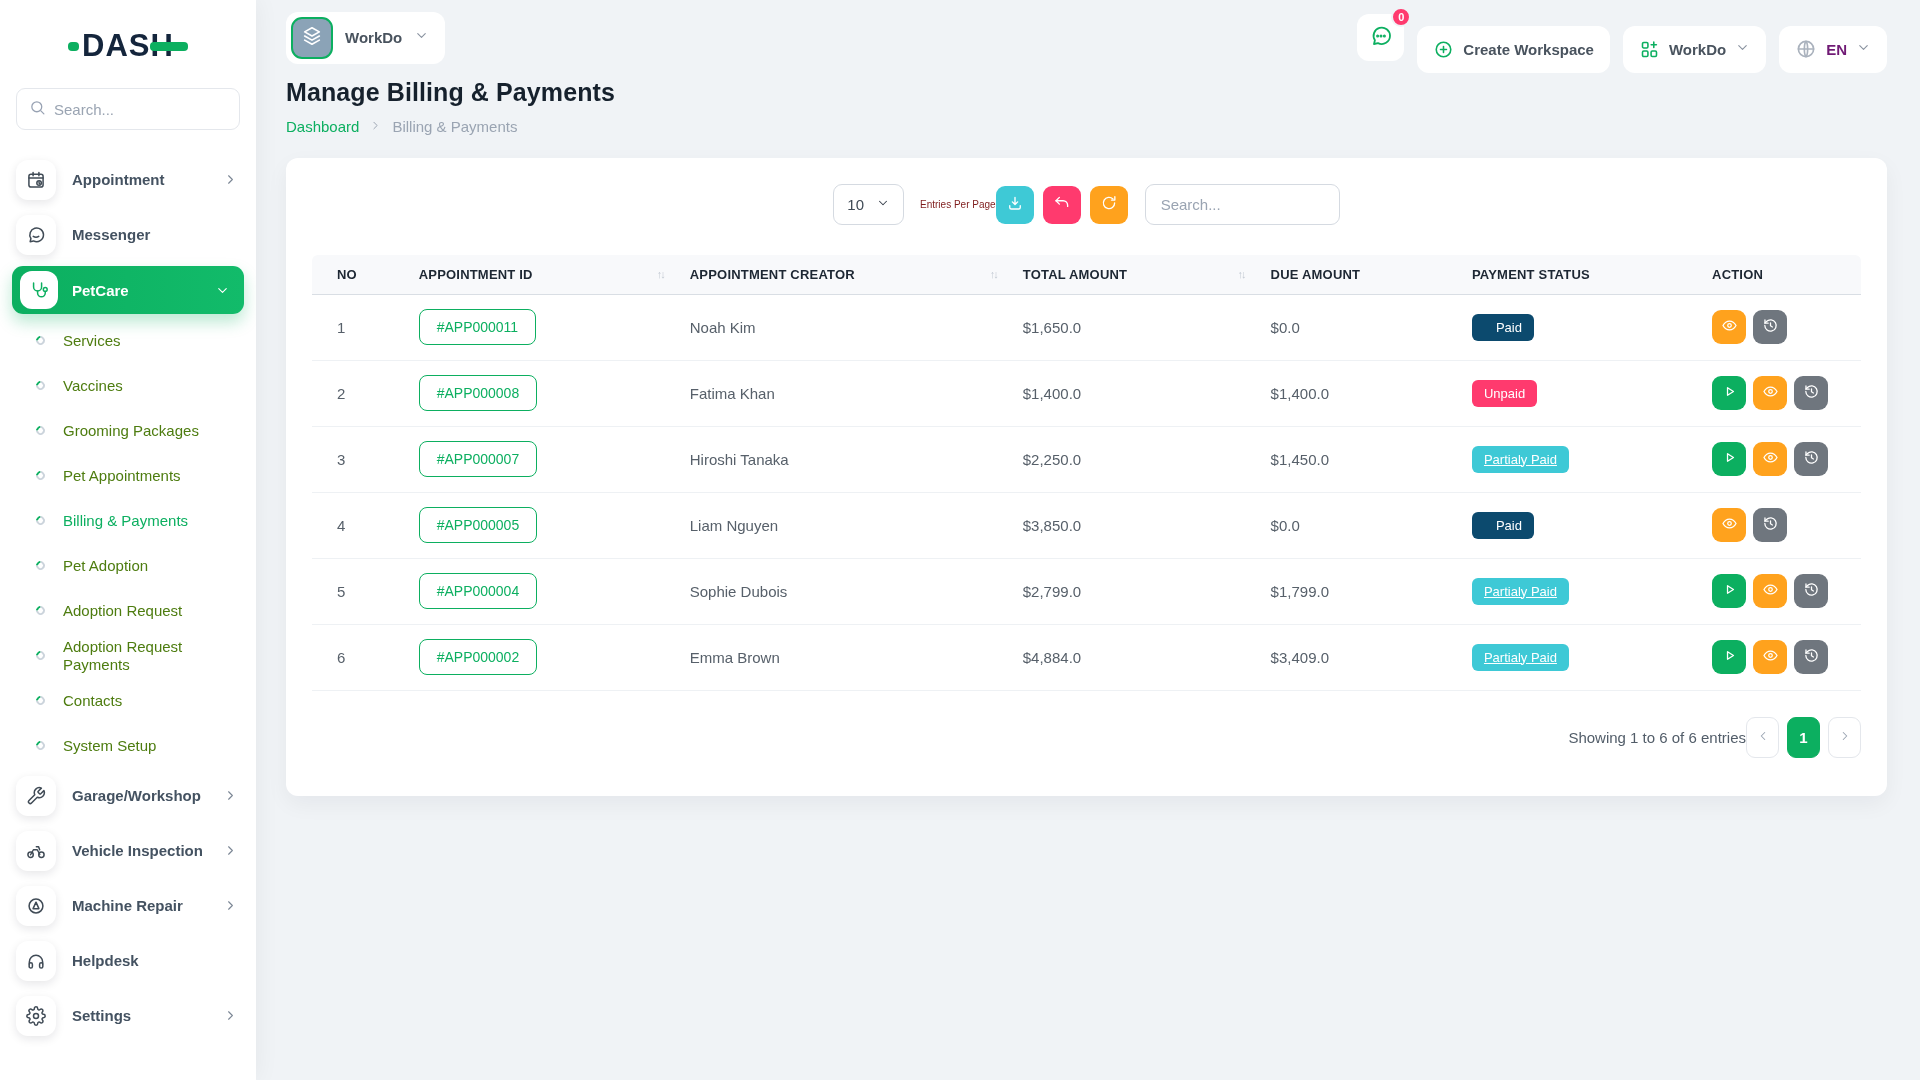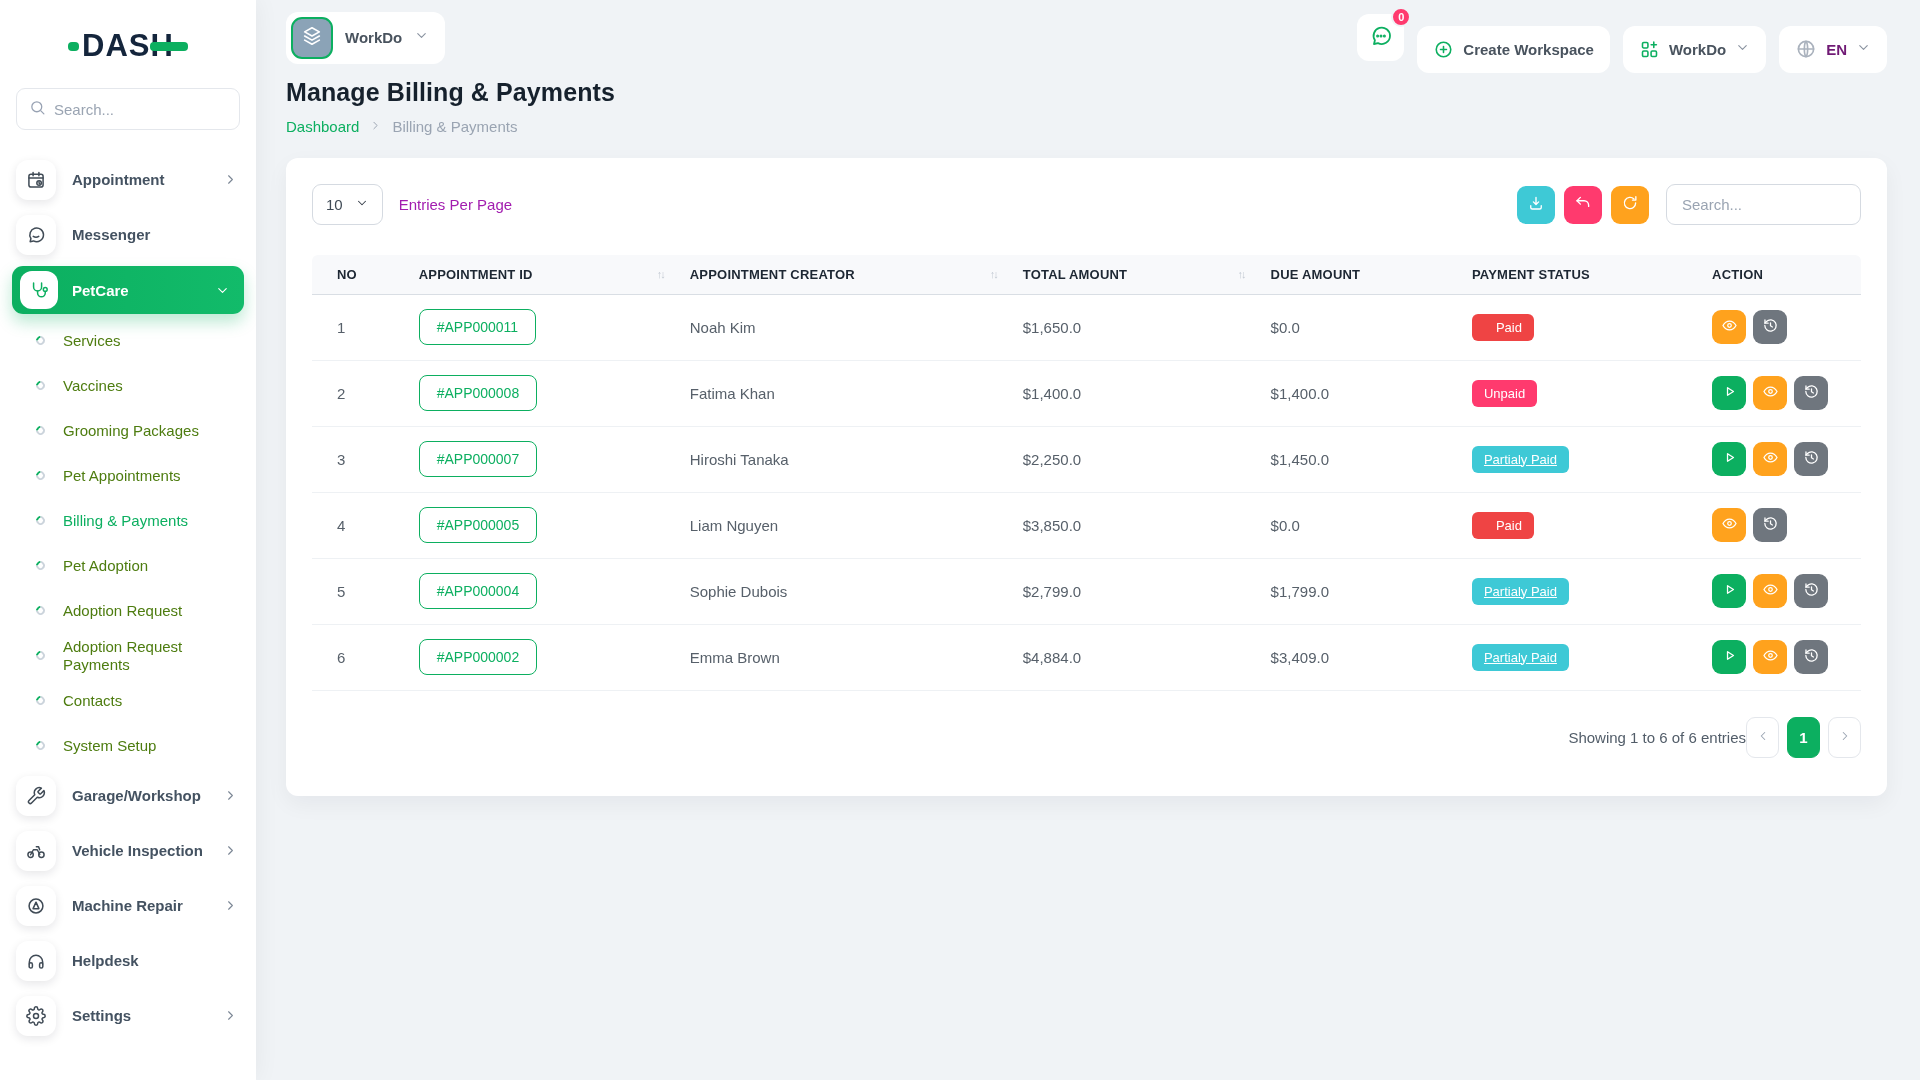--- a/index.html
+++ b/index.html
@@ -65,47 +65,47 @@
   .page-head { margin-top:16px; }
   .page-title { font-size:25px; font-weight:700; color:#16212d; letter-spacing:.1px; }
   .breadcrumb { display:flex; align-items:center; gap:10px; margin-top:11px; font-size:15px; }
   .bc-link { color:#0caf60; text-decoration:none; cursor:pointer; }
   .bc-sep { color:#9aa4b2; display:flex; }
   .bc-current { color:#9aa4b2; }
 
   
   .card { margin-top:23px; background:#fff; border-radius:12px; box-shadow:0 8px 22px rgba(16,24,40,.05);
           padding:26px 26px 30px 26px; min-height:638px; }
-  .controls { display:flex; align-items:center; justify-content:space-between; margin-bottom:30px; }
+  .controls { display:flex; align-items:center; justify-content:center; margin-bottom:30px; }
   .controls-left { display:flex; align-items:center; gap:16px; }
   .entries-select { display:flex; align-items:center; gap:12px; border:1px solid #d5dae1; border-radius:9px;
                     height:41px; padding:0 13px; font-size:15px; color:#404b56; cursor:pointer; background:#fff; }
   .entries-select .chev { color:#39424d; }
-  .entries-label { font-size:15px; color:#a21caf; }
+  .entries-label { font-size:10px; color:#7f1d1d; }
   .controls-right { display:flex; align-items:center; gap:9px; }
   .sq-btn { width:38px; height:38px; border:none; border-radius:9px; display:flex; align-items:center;
             justify-content:center; color:#fff; cursor:pointer; }
   .sq-teal { background:#3ec9d6; } .sq-pink { background:#ff3a6e; } .sq-orange { background:#ffa21d; }
   .table-search { margin-left:8px; width:195px; height:41px; border:1px solid #d5dae1; border-radius:9px;
                   padding:0 15px; font-size:15px; color:#404b56; outline:none; font-family:inherit; }
   .table-search::placeholder { color:#9aa4b2; }
 
   table { width:100%; border-collapse:collapse; table-layout:fixed; }
   thead th { background:#f8f9fb; border-bottom:1px solid #d9dee4; height:39px; font-size:13px; font-weight:700;
              color:#1d2733; text-align:left; text-transform:uppercase; letter-spacing:.2px; padding:0 6px; }
   thead th:first-child { padding-left:25px; border-top-left-radius:6px; }
   thead th:last-child { border-top-right-radius:6px; }
   .th-wrap { display:flex; align-items:center; justify-content:space-between; padding-right:14px; }
   .sort-glyph { font-size:11px; color:#c2cad3; font-weight:400; letter-spacing:-2px; }
   tbody td { border-bottom:1px solid #eef1f4; height:66px; font-size:15px; color:#57606a; padding:0 6px; vertical-align:middle; }
   tbody td:first-child { padding-left:25px; }
   .id-chip { display:inline-block; border:1px solid #0caf60; color:#0caf60; background:#fff; border-radius:8px;
              padding:9px 17px; font-size:14px; cursor:pointer; font-family:inherit; }
   .badge { display:inline-block; border-radius:6px; color:#fff; font-size:13px; padding:6px 12px; }
-  .badge-green { background:#ef4444;padding-left:24px; } .badge-pink { background:#ff3a6e; } .badge-teal { background:#3ec9d6;text-decoration:underline; }
+  .badge-green { background:#0c4a6e;padding-left:24px; } .badge-pink { background:#ff3a6e; } .badge-teal { background:#3ec9d6;text-decoration:underline; }
   .actions { display:flex; align-items:center; gap:7px; }
   .act-btn { width:34px; height:34px; border:none; border-radius:9px; display:flex; align-items:center;
              justify-content:center; color:#fff; cursor:pointer; }
   .act-green { background:#0caf60; } .act-orange { background:#ffa21d; } .act-gray { background:#6f767e; }
 
   .table-footer { display:flex; align-items:center; justify-content:flex-end; margin-top:26px; }
   .showing-text { font-size:15px; color:#525d69; }
   .pagination { display:flex; align-items:center; gap:8px; }
   .page-btn { width:33px; height:41px; border:1px solid #e4e7ec; background:#fff; border-radius:9px; color:#9aa4b2;
               display:flex; align-items:center; justify-content:center; cursor:pointer; font-size:15px; }

